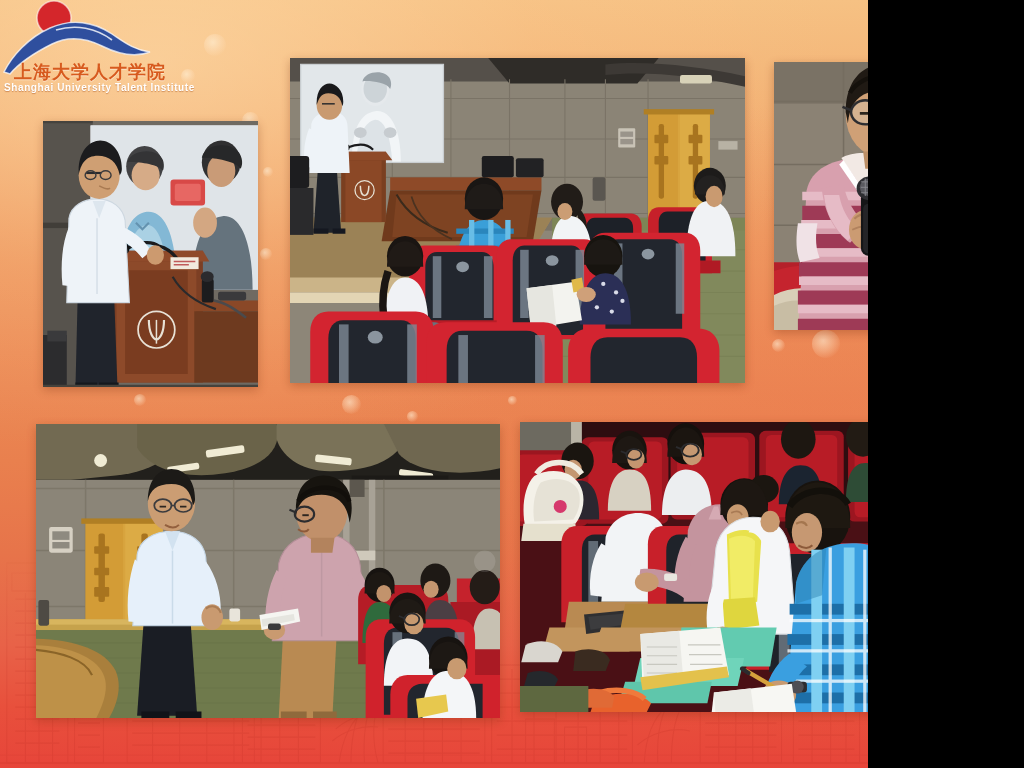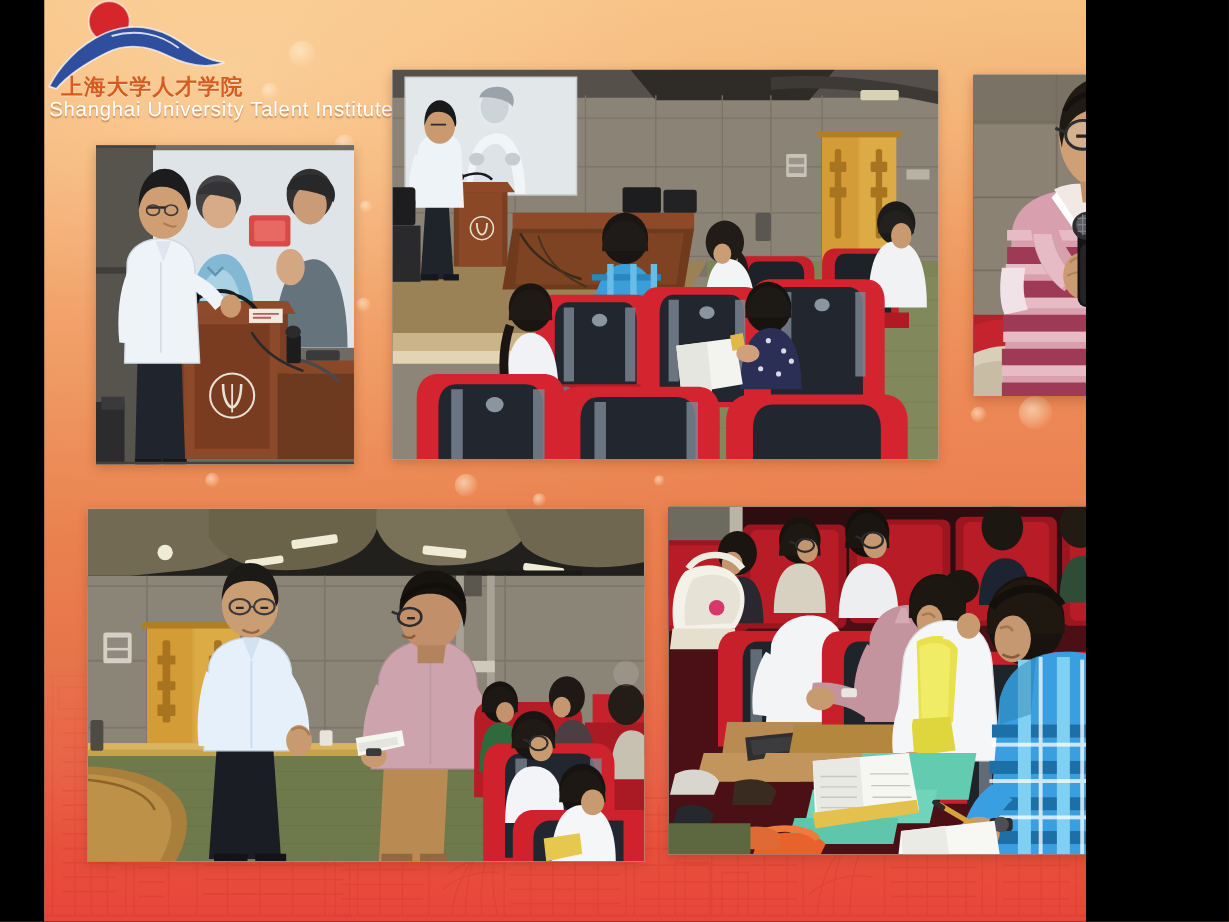--- a/index.html
+++ b/index.html
@@ -11,21 +11,20 @@
   body {
     font-family: "Liberation Sans", sans-serif;
   }
 
   #stage {
     position: relative;
     width: 868px;
     height: 768px;
     overflow: hidden;
     background: #f2ad6b;
-    margin-left: 37px;
   }
 
   
   .bg-gradient {
     position: absolute;
     inset: 0;
     background: linear-gradient(
       to bottom,
       #f6c183 0%,
       #f3b275 14%,
@@ -88,22 +87,22 @@
     color: #d75a1e;
     letter-spacing: 1px;
     text-shadow: 0 1px 0 rgba(255,255,255,0.45);
     white-space: nowrap;
   }
   .logo-en {
     position: absolute;
     left: 2px;
     top: 82px;
     font-family: "Liberation Sans", sans-serif;
-    font-size: 17px;
-    font-weight: 400;
+    font-size: 10px;
+    font-weight: 700;
     color: #ffffff;
     letter-spacing: 0.6px;
     white-space: nowrap;
     text-shadow: 0 1px 1px rgba(160,70,20,0.45);
   }
 
   
   .photo {
     position: absolute;
     background: #ffffff;

